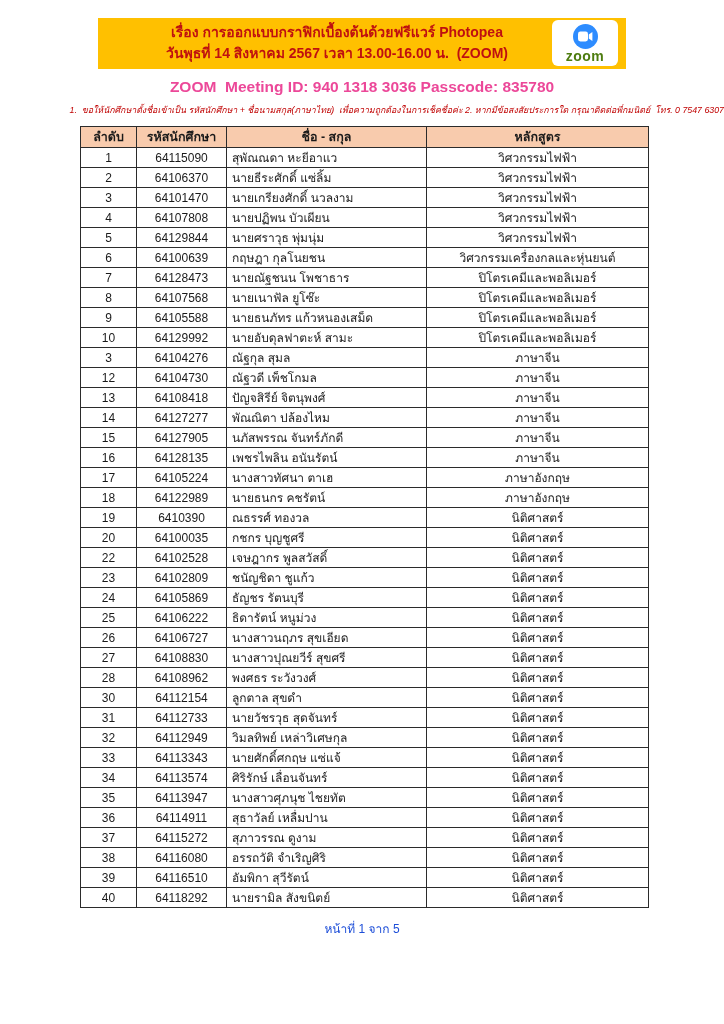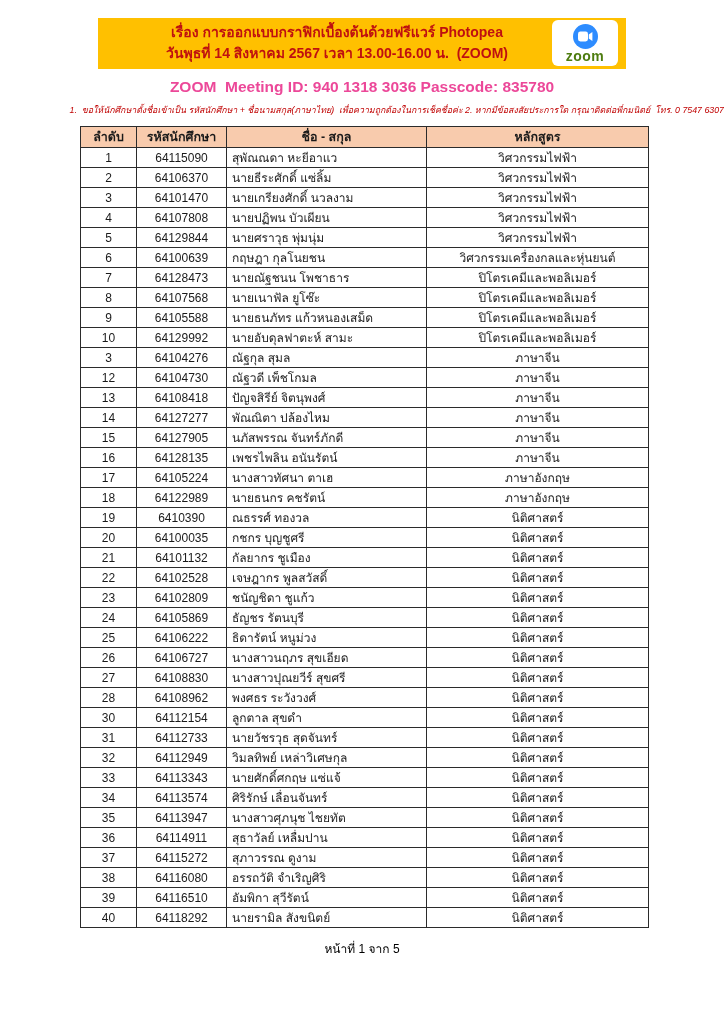--- a/index.html
+++ b/index.html
@@ -109,21 +109,21 @@
   .col-prog  { width:222px; }
   td.c-no  { text-align:center; }
   td.c-id  { text-align:center; }
   td.c-name{ text-align:left; }
   td.c-prog{ text-align:center; }
 
   .footer {
     text-align:center;
     margin-top:11px;
     font-size:12px;
-    color:#000000;
+    color:#1d4ed8;
   }
 </style>
 </head>
 <body>
 
 <div class="page">
 
 
   <div class="banner">
     <div class="banner-line">เรื่อง การออกแบบกราฟิกเบื้องต้นด้วยฟรีแวร์ Photopea</div>
@@ -273,26 +273,20 @@
           <td class="c-name">ณธรรศ์ ทองวล</td>
           <td class="c-prog">นิติศาสตร์</td>
         </tr>
         <tr>
           <td class="c-no">20</td>
           <td class="c-id">64100035</td>
           <td class="c-name">กชกร บุญชูศรี</td>
           <td class="c-prog">นิติศาสตร์</td>
         </tr>
         <tr>
-          <td class="c-no">21</td>
-          <td class="c-id">64101132</td>
-          <td class="c-name">กัลยากร ชูเมือง</td>
-          <td class="c-prog">นิติศาสตร์</td>
-        </tr>
-        <tr>
           <td class="c-no">22</td>
           <td class="c-id">64102528</td>
           <td class="c-name">เจษฎากร พูลสวัสดิ์</td>
           <td class="c-prog">นิติศาสตร์</td>
         </tr>
         <tr>
           <td class="c-no">23</td>
           <td class="c-id">64102809</td>
           <td class="c-name">ชนัญชิดา ชูแก้ว</td>
           <td class="c-prog">นิติศาสตร์</td>

